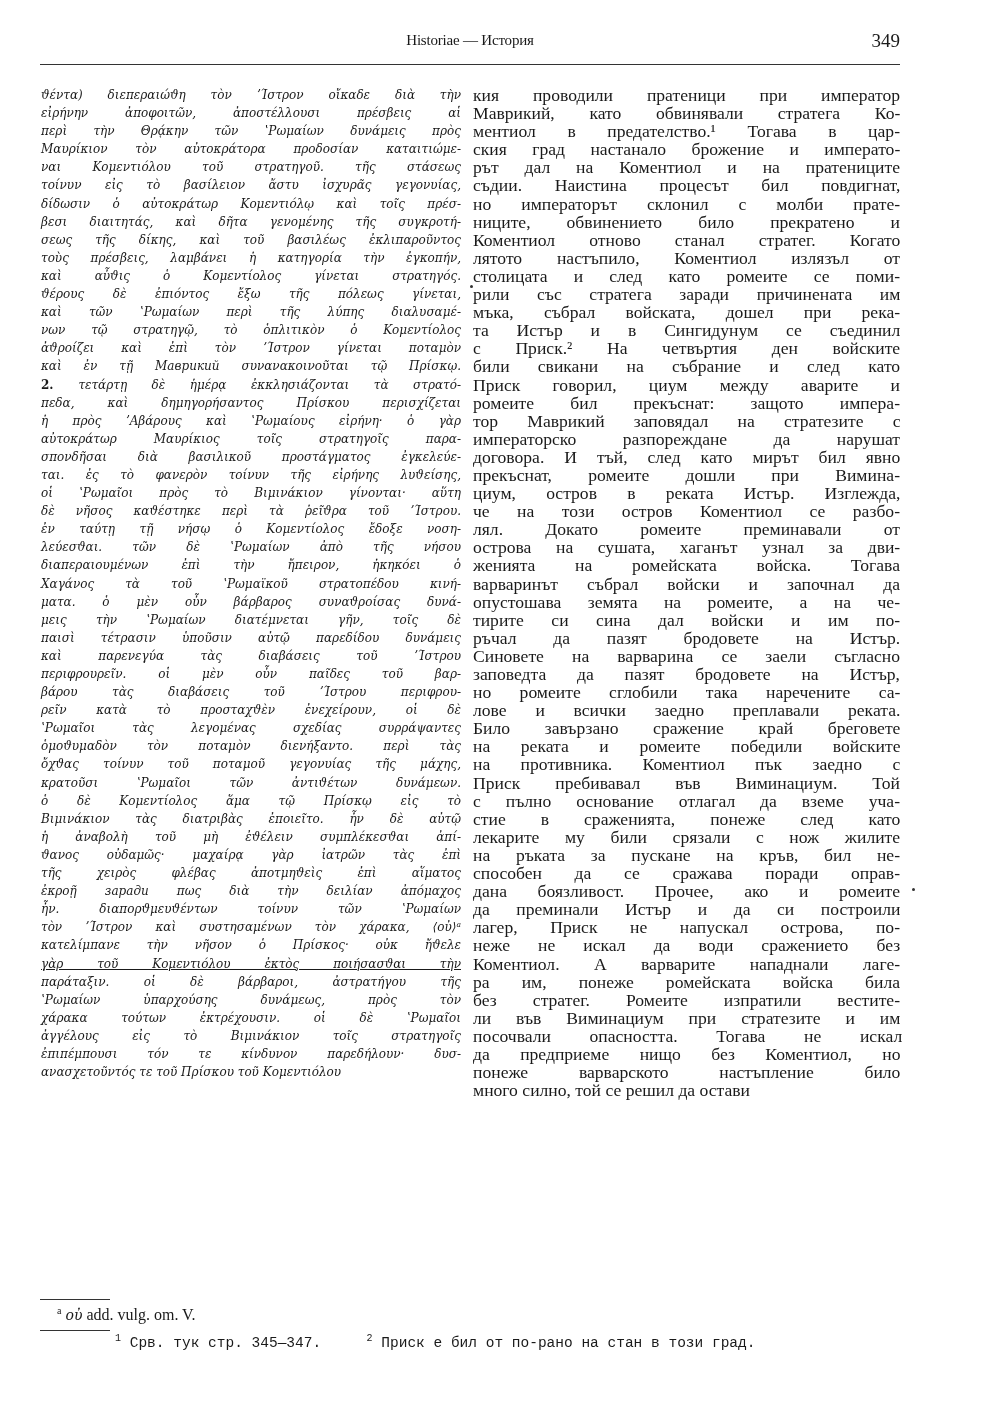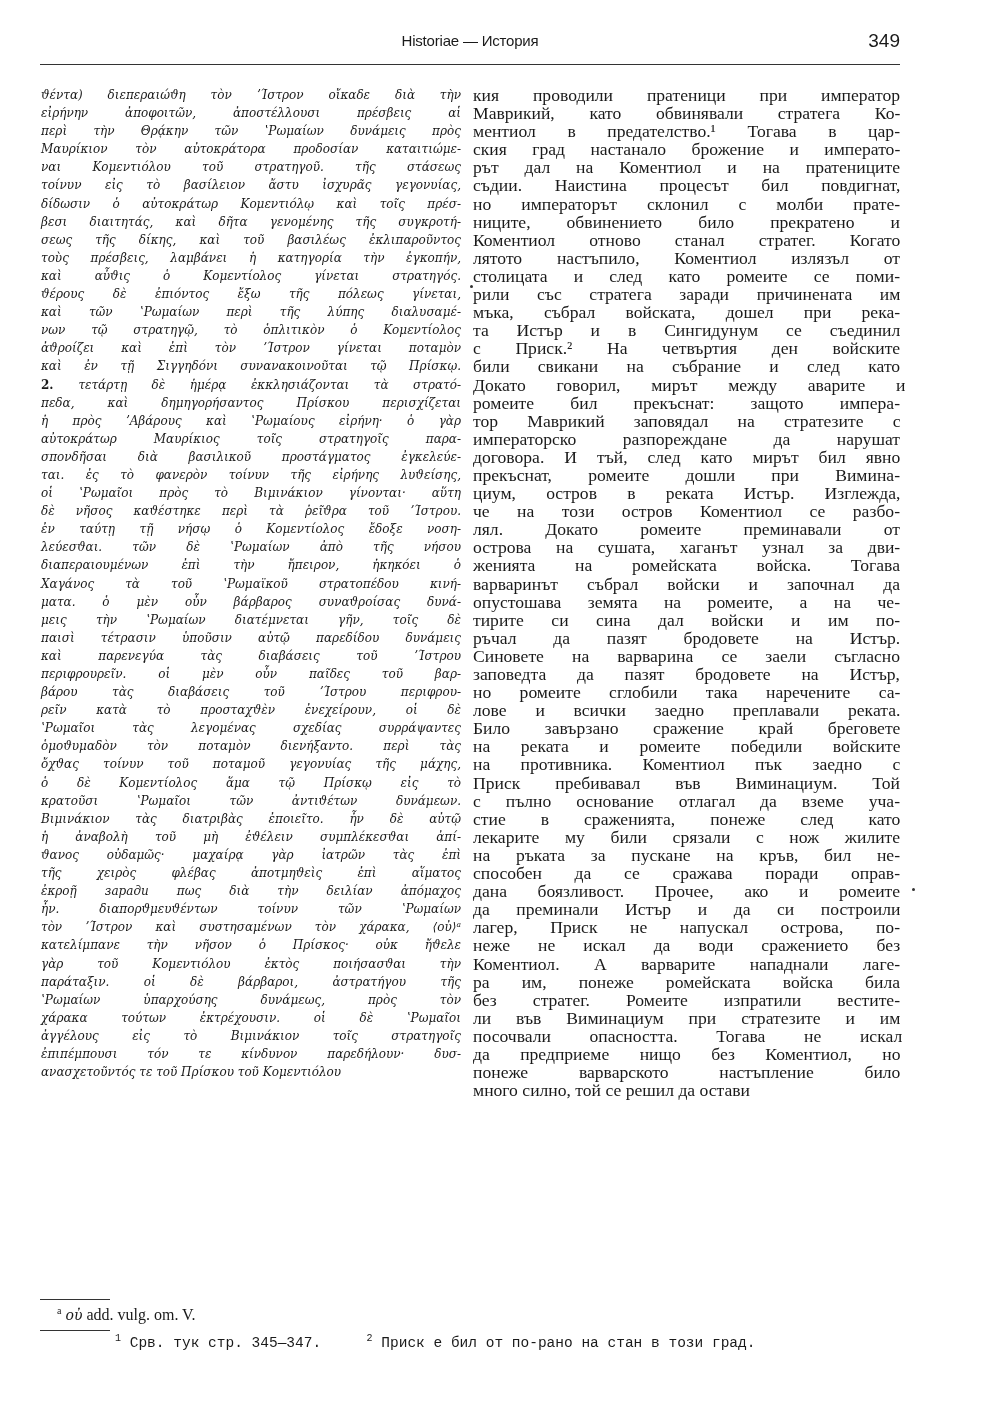--- a/index.html
+++ b/index.html
@@ -1,20 +1,20 @@
 <!DOCTYPE html>
 <html><head>
 <meta charset="utf-8">
 <style>
   html, body { margin: 0; padding: 0; background: #ffffff; }
   body { width: 1000px; height: 1407px; position: relative; overflow: hidden; color: #1a1a1a; }
   .page { position: absolute; left: 0; top: 0; width: 1000px; height: 1407px; }
   .running-head {
     position: absolute; left: 40px; top: 30px; width: 860px; height: 26px;
-    font-family: Liberation Sans, sans-serif; font-size: 15px;
+    font-family: Liberation Serif, serif; font-size: 15px;
   }
   .running-title { position: absolute; left: 0; width: 860px; top: 2px; text-align: center; letter-spacing: -0.2px; }
   .page-number { position: absolute; right: 0; top: 0; font-size: 19px; }
   .head-rule { position: absolute; left: 40px; top: 64px; width: 860px; height: 0; border-top: 1.6px solid #333; }
   .col {
     position: absolute; top: 86px;
   }
   .col-greek {
     left: 41px; width: 420px;
     font-family: "DejaVu Serif", serif; font-style: italic; font-size: 12px;
@@ -63,21 +63,21 @@
       <span class="line" style="display: block; word-spacing: 10px;"><span>τοίνυν εἰς τὸ βασίλειον ἄστυ ἰσχυρᾶς γεγονυίας,</span></span>
       <span class="line" style="display: block; word-spacing: 8.83333px;"><span>δίδωσιν ὁ αὐτοκράτωρ Κομεντιόλῳ καὶ τοῖς πρέσ-</span></span>
       <span class="line" style="display: block; word-spacing: 8.5px;"><span>βεσι διαιτητάς, καὶ δῆτα γενομένης τῆς συγκροτή-</span></span>
       <span class="line" style="display: block; word-spacing: 9.5px;"><span>σεως τῆς δίκης, καὶ τοῦ βασιλέως ἐκλιπαροῦντος</span></span>
       <span class="line" style="display: block; word-spacing: 7.83333px;"><span>τοὺς πρέσβεις, λαμβάνει ἡ κατηγορία τὴν ἐγκοπήν,</span></span>
       <span class="line" style="display: block; word-spacing: 18.8px;"><span>καὶ αὖϑις ὁ Κομεντίολος γίνεται στρατηγός.</span></span>
       <span class="line" style="display: block; word-spacing: 16px;"><span>ϑέρους δὲ ἐπιόντος ἔξω τῆς πόλεως γίνεται,</span></span>
       <span class="line" style="display: block; word-spacing: 14.5px;"><span>καὶ τῶν ʽΡωμαίων περὶ τῆς λύπης διαλυσαμέ-</span></span>
       <span class="line" style="display: block; word-spacing: 12.6667px;"><span>νων τῷ στρατηγῷ, τὸ ὁπλιτικὸν ὁ Κομεντίολος</span></span>
       <span class="line" style="display: block; word-spacing: 14.1667px;"><span>ἀϑροίζει καὶ ἐπὶ τὸν ʼΊστρον γίνεται ποταμὸν</span></span>
-      <span class="line" style="display: block; word-spacing: 8.83333px;"><span>καὶ ἐν τῇ Σιγγηδόνι συνανακοινοῦται τῷ Πρίσκῳ.</span></span>
+      <span class="line" style="display: block; word-spacing: 8.83333px;"><span>καὶ ἐν τῇ Маврикий συνανακοινοῦται τῷ Πρίσκῳ.</span></span>
       <span class="line" style="display: block; word-spacing: 11.3333px;"><span class="greek-num">2. </span><span>τετάρτῃ δὲ ἡμέρᾳ ἐκκλησιάζονται τὰ στρατό-</span></span>
       <span class="line" style="display: block; word-spacing: 14.75px;"><span>πεδα, καὶ δημηγορήσαντος Πρίσκου περισχίζεται</span></span>
       <span class="line" style="display: block; word-spacing: 13px;"><span>ἡ πρὸς ʼΑβάρους καὶ ʽΡωμαίους εἰρήνη· ὁ γὰρ</span></span>
       <span class="line" style="display: block; word-spacing: 19.5px;"><span>αὐτοκράτωρ Μαυρίκιος τοῖς στρατηγοῖς παρα-</span></span>
       <span class="line" style="display: block; word-spacing: 12px;"><span>σπονδῆσαι διὰ βασιλικοῦ προστάγματος ἐγκελεύε-</span></span>
       <span class="line" style="display: block; word-spacing: 9.42857px;"><span>ται. ἐς τὸ φανερὸν τοίνυν τῆς εἰρήνης λυϑείσης,</span></span>
       <span class="line" style="display: block; word-spacing: 13.1667px;"><span>οἱ ʽΡωμαῖοι πρὸς τὸ Βιμινάκιον γίνονται· αὕτη</span></span>
       <span class="line" style="display: block; word-spacing: 9.14286px;"><span>δὲ νῆσος καϑέστηκε περὶ τὰ ῥεῖϑρα τοῦ ʼΊστρου.</span></span>
       <span class="line" style="display: block; word-spacing: 13.1429px;"><span>ἐν ταύτῃ τῇ νήσῳ ὁ Κομεντίολος ἔδοξε νοση-</span></span>
       <span class="line" style="display: block; word-spacing: 18px;"><span>λεύεσϑαι. τῶν δὲ ʽΡωμαίων ἀπὸ τῆς νήσου</span></span>
@@ -86,31 +86,31 @@
       <span class="line" style="display: block; word-spacing: 14.1667px;"><span>ματα. ὁ μὲν οὖν βάρβαρος συναϑροίσας δυνά-</span></span>
       <span class="line" style="display: block; word-spacing: 16.8333px;"><span>μεις τὴν ʽΡωμαίων διατέμνεται γῆν, τοῖς δὲ</span></span>
       <span class="line" style="display: block; word-spacing: 10.6px;"><span>παισὶ τέτρασιν ὑποῦσιν αὐτῷ παρεδίδου δυνάμεις</span></span>
       <span class="line" style="display: block; word-spacing: 23px;"><span>καὶ παρενεγύα τὰς διαβάσεις τοῦ ʼΊστρου</span></span>
       <span class="line" style="display: block; word-spacing: 20px;"><span>περιφρουρεῖν. οἱ μὲν οὖν παῖδες τοῦ βαρ-</span></span>
       <span class="line" style="display: block; word-spacing: 20.4px;"><span>βάρου τὰς διαβάσεις τοῦ ʼΊστρου περιφρου-</span></span>
       <span class="line" style="display: block; word-spacing: 17.5px;"><span>ρεῖν κατὰ τὸ προσταχϑὲν ἐνεχείρουν, οἱ δὲ</span></span>
       <span class="line" style="display: block; word-spacing: 19.5px;"><span>ʽΡωμαῖοι τὰς λεγομένας σχεδίας συρράψαντες</span></span>
       <span class="line" style="display: block; word-spacing: 15.4px;"><span>ὁμοϑυμαδὸν τὸν ποταμὸν διενήξαντο. περὶ τὰς</span></span>
       <span class="line" style="display: block; word-spacing: 10.8333px;"><span>ὄχϑας τοίνυν τοῦ ποταμοῦ γεγονυίας τῆς μάχης,</span></span>
+      <span class="line" style="display: block; word-spacing: 21.25px;"><span>κρατοῦσι ʽΡωμαῖοι τῶν ἀντιϑέτων δυνάμεων.</span></span>
       <span class="line" style="display: block; word-spacing: 18.1429px;"><span>ὁ δὲ Κομεντίολος ἅμα τῷ Πρίσκῳ εἰς τὸ</span></span>
-      <span class="line" style="display: block; word-spacing: 21.25px;"><span>κρατοῦσι ʽΡωμαῖοι τῶν ἀντιϑέτων δυνάμεων.</span></span>
       <span class="line" style="display: block; word-spacing: 12.8333px;"><span>Βιμινάκιον τὰς διατριβὰς ἐποιεῖτο. ἦν δὲ αὐτῷ</span></span>
       <span class="line" style="display: block; word-spacing: 14.3333px;"><span>ἡ ἀναβολὴ τοῦ μὴ ἐϑέλειν συμπλέκεσϑαι ἀπί-</span></span>
       <span class="line" style="display: block; word-spacing: 15.1667px;"><span>ϑανος οὐδαμῶς· μαχαίρᾳ γὰρ ἰατρῶν τὰς ἐπὶ</span></span>
       <span class="line" style="display: block; word-spacing: 21.4px;"><span>τῆς χειρὸς φλέβας ἀποτμηϑεὶς ἐπὶ αἵματος</span></span>
       <span class="line" style="display: block; word-spacing: 13.5px;"><span>ἐκροῇ заради πως διὰ τὴν δειλίαν ἀπόμαχος</span></span>
       <span class="line" style="display: block; word-spacing: 23px;"><span>ἦν. διαπορϑμευϑέντων τοίνυν τῶν ʽΡωμαίων</span></span>
       <span class="line" style="display: block; word-spacing: 9.66667px;"><span>τὸν ʼΊστρον καὶ συστησαμένων τὸν χάρακα, ⟨οὐ⟩ᵃ</span></span>
       <span class="line" style="display: block; word-spacing: 14px;"><span>κατελίμπανε τὴν νῆσον ὁ Πρίσκος· οὐκ ἤϑελε</span></span>
-      <span class="line" style="display: block; word-spacing: 19.6px;"><span>γὰρ τοῦ Κομεντιόλου ἐκτὸς ποιήσασϑαι τὴν</span></span>
+      <span class="line" style="display: block; word-spacing: 19.6px; text-decoration: underline;"><span>γὰρ τοῦ Κομεντιόλου ἐκτὸς ποιήσασϑαι τὴν</span></span>
       <span class="line" style="display: block; word-spacing: 20.4px;"><span>παράταξιν. οἱ δὲ βάρβαροι, ἀστρατήγου τῆς</span></span>
       <span class="line" style="display: block; word-spacing: 26.5px;"><span>ʽΡωμαίων ὑπαρχούσης δυνάμεως, πρὸς τὸν</span></span>
       <span class="line" style="display: block; word-spacing: 19.6px;"><span>χάρακα τούτων ἐκτρέχουσιν. οἱ δὲ ʽΡωμαῖοι</span></span>
       <span class="line" style="display: block; word-spacing: 19.2px;"><span>ἀγγέλους εἰς τὸ Βιμινάκιον τοῖς στρατηγοῖς</span></span>
       <span class="line" style="display: block; word-spacing: 15px;"><span>ἐπιπέμπουσι τόν τε κίνδυνον παρεδήλουν· δυσ-</span></span>
       <span class="line last"><span>ανασχετοῦντός τε τοῦ Πρίσκου τοῦ Κομεντιόλου</span></span>
     </div>
   <div class="col col-bulgarian" id="bg-col">
       <span class="line" style="display: block; word-spacing: 29.5px;"><span>кия проводили пратеници при император</span></span>
       <span class="line" style="display: block; word-spacing: 30.25px;"><span>Маврикий, като обвинявали стратега Ко-</span></span>
@@ -121,21 +121,21 @@
       <span class="line" style="display: block; word-spacing: 25.6px;"><span>но императорът склонил с молби прате-</span></span>
       <span class="line" style="display: block; word-spacing: 31.5px;"><span>ниците, обвинението било прекратено и</span></span>
       <span class="line" style="display: block; word-spacing: 29.75px;"><span>Коментиол отново станал стратег. Когато</span></span>
       <span class="line" style="display: block; word-spacing: 30.25px;"><span>лятото настъпило, Коментиол излязъл от</span></span>
       <span class="line" style="display: block; word-spacing: 21.6667px;"><span>столицата и след като ромеите се поми-</span></span>
       <span class="line" style="display: block; word-spacing: 23.2px;"><span>рили със стратега заради причинената им</span></span>
       <span class="line" style="display: block; word-spacing: 25.8px;"><span>мъка, събрал войската, дошел при река-</span></span>
       <span class="line" style="display: block; word-spacing: 23.5px;"><span>та Истър и в Сингидунум се съединил</span></span>
       <span class="line" style="display: block; word-spacing: 30.2px;"><span>с Приск.² На четвъртия ден войските</span></span>
       <span class="line" style="display: block; word-spacing: 23.8333px;"><span>били свикани на събрание и след като</span></span>
-      <span class="line" style="display: block; word-spacing: 26.4px;"><span>Докато говорил, мирът между аварите и</span></span>
+      <span class="line" style="display: block; word-spacing: 26.4px;"><span>Приск говорил, циум между аварите и</span></span>
       <span class="line" style="display: block; word-spacing: 31.75px;"><span>ромеите бил прекъснат: защото импера-</span></span>
       <span class="line" style="display: block; word-spacing: 24.8px;"><span>тор Маврикий заповядал на стратезите с</span></span>
       <span class="line" style="display: block; word-spacing: 42px;"><span>императорско разпореждане да нарушат</span></span>
       <span class="line" style="display: block; word-spacing: 15.5714px;"><span>договора. И тъй, след като мирът бил явно</span></span>
       <span class="line" style="display: block; word-spacing: 31.75px;"><span>прекъснат, ромеите дошли при Вимина-</span></span>
       <span class="line" style="display: block; word-spacing: 25.8px;"><span>циум, остров в реката Истър. Изглежда,</span></span>
       <span class="line" style="display: block; word-spacing: 23px;"><span>че на този остров Коментиол се разбо-</span></span>
       <span class="line" style="display: block; word-spacing: 37.75px;"><span>лял. Докато ромеите преминавали от</span></span>
       <span class="line" style="display: block; word-spacing: 20.1667px;"><span>острова на сушата, хаганът узнал за дви-</span></span>
       <span class="line" style="display: block; word-spacing: 35.25px;"><span>женията на ромейската войска. Тогава</span></span>

